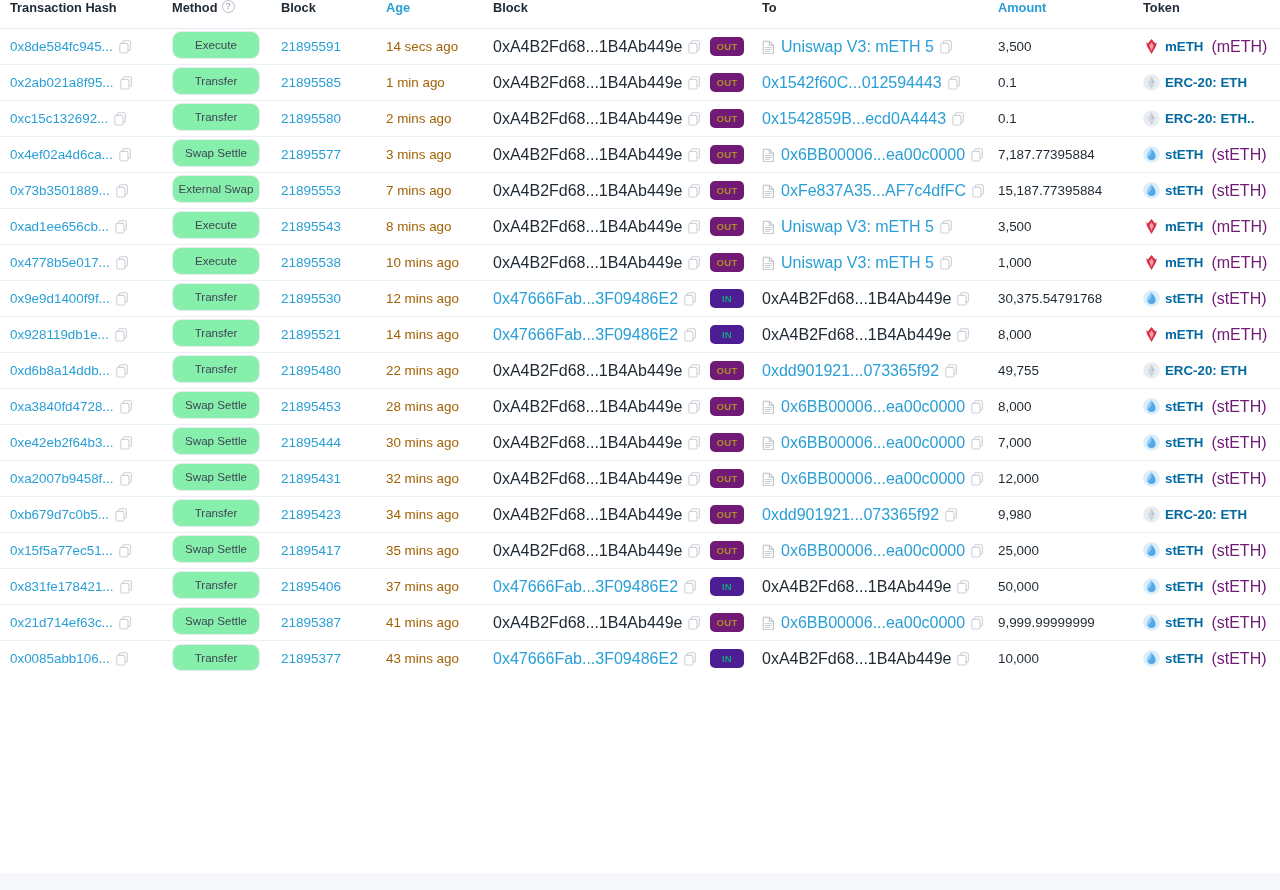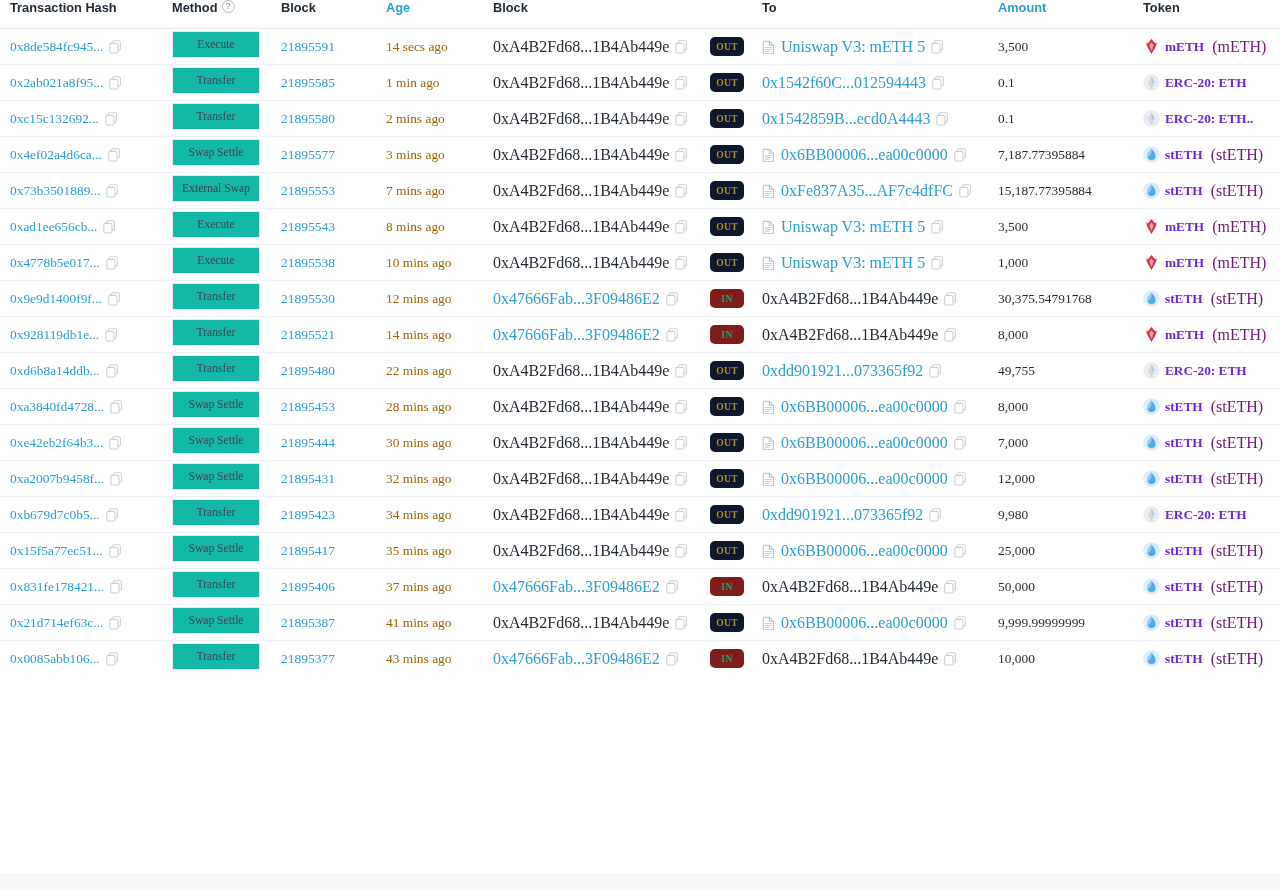--- a/index.html
+++ b/index.html
@@ -49,21 +49,21 @@
   th.h-hash   { padding-left: 10px; }
   th.h-method { padding-left: 2px; }
   th.h-block  { padding-left: 6px; }
   th.h-age    { padding-left: 6px; }
   th.h-from   { padding-left: 8px; }
   th.h-dir    { padding-left: 0; }
   th.h-to     { padding-left: 5px; }
   th.h-amount { padding-left: 3px; }
   th.h-token  { padding-left: 3px; }
 
-  tbody tr { height: 36px; font-family: Liberation Serif, serif; }
+  tbody tr { height: 36px; }
   tbody tr + tr td { border-top: 1px solid #eef0f5; }
   tbody td {
     padding: 0;
     vertical-align: middle;
     white-space: nowrap;
     overflow: hidden;
   }
   td.d-hash   { padding-left: 10px; }
   td.d-method { padding-left: 2px; }
   td.d-block  { padding-left: 6px; }
@@ -89,49 +89,49 @@
 
   
   .method-pill {
     display: inline-block;
     min-width: 88px;
     max-width: 98px;
     text-align: center;
     padding: 6px 4px;
     font-size: 11.6px;
     color: #3d4552;
-    background: #14b8a6;
+    background: #86efac;
     border: 1px solid #e9ecf1;
-    border-radius: 0;
+    border-radius: 9px;
     line-height: 1.15;
     overflow: hidden;
     text-overflow: ellipsis;
     white-space: nowrap;
     cursor: pointer;
   }
 
   
   .dirbadge {
     display: inline-block;
     width: 34px;
     text-align: center;
     font-size: 9.6px;
     font-weight: bold;
     letter-spacing: .3px;
     padding: 5px 0 4px 0;
     border-radius: 5px;
     line-height: 1;
   }
-  .dir-out { background: #0f172a; color: #b08a2a; }
-  .dir-in  { background: #7f1d1d; color: #19a37c; }
+  .dir-out { background: #701a75; color: #b08a2a; }
+  .dir-in  { background: #4c1d95; color: #19a37c; }
 
   
   .tok-ic { flex: 0 0 auto; width: 17px; height: 17px; display:inline-block; }
   .tok-ic svg { display:block; }
-  .tok-name { color: #6d28d9; font-weight: 600; font-size: 13.3px; }
+  .tok-name { color: #0369a1; font-weight: 600; font-size: 13.3px; }
   .tok-sym  { color: #701a75; font-size: 16px; margin-left: 3px; }
 
   .amount-txt { color: #1f2933; font-size: 13.4px; }
   .age-txt { color: #a16207; font-size: 13.4px; }
 
   .hash-txt { font-size: 13.4px; }
   .addr-txt { font-size: 16px; }
 
   .qmark {
     display:inline-flex; align-items:center; justify-content:center;

